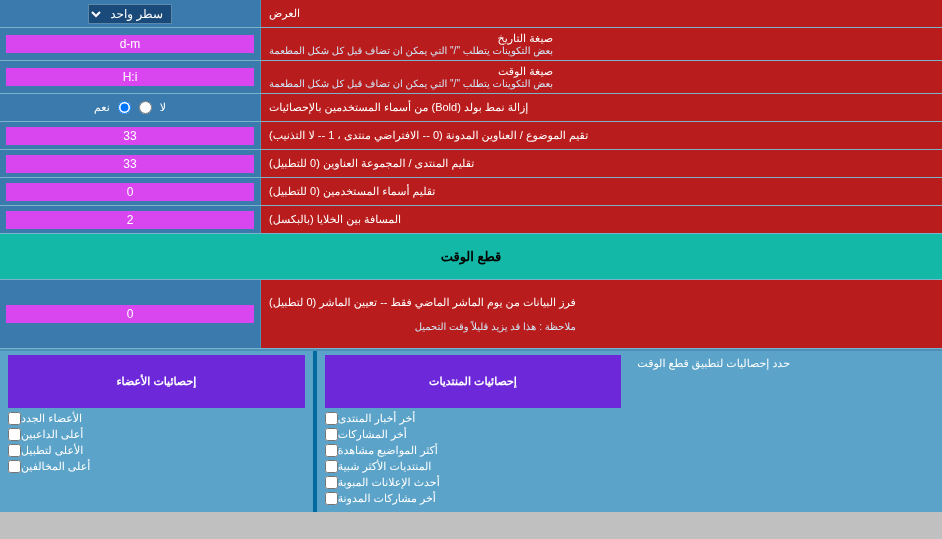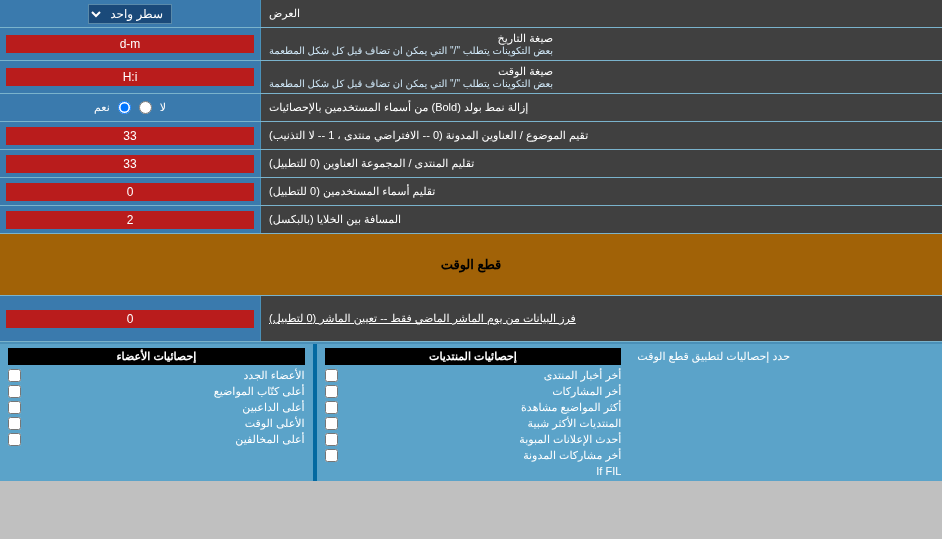--- a/index.html
+++ b/index.html
@@ -19,21 +19,21 @@
 
     .row {
       display: flex;
       align-items: stretch;
       border-bottom: 1px solid #7ab3cc;
       min-height: 28px;
     }
 
     .row-label {
       flex: 1;
-      background: #404040;
+      background: #b91c1c;
       color: #fff;
       padding: 4px 8px;
       display: flex;
       align-items: center;
       justify-content: flex-end;
       text-align: right;
       font-size: 11px;
       border-left: 1px solid #4a90b8;
     }
 
@@ -47,45 +47,45 @@
       background: #3a7aad;
       width: 260px;
       min-width: 260px;
       display: flex;
       align-items: center;
       justify-content: center;
       padding: 3px 6px;
     }
 
     .row-input input[type="text"] {
-      background: #b91c1c;
+      background: #d946ef;
       color: #fff;
       border: none;
       text-align: center;
       font-size: 12px;
       width: 100%;
       padding: 2px 4px;
       direction: ltr;
     }
 
     .row-input select {
       background: #1a4a7a;
       color: #fff;
       border: 1px solid #5a8aaa;
       font-size: 12px;
       padding: 1px 4px;
       direction: rtl;
     }
 
     .section-header {
-      background: #a16207;
+      background: #14b8a6;
       color: #000;
       font-weight: bold;
       text-align: center;
-      padding: 23px;
+      padding: 15px;
       border-bottom: 1px solid #7ab3cc;
       font-size: 13px;
     }
 
     .radio-row {
       display: flex;
       align-items: center;
       justify-content: flex-end;
       gap: 8px;
       padding: 2px 4px;
@@ -111,29 +111,29 @@
 
     .bottom-col:last-child {
       border-left: none;
     }
 
     .bottom-col-header {
       color: #fff;
       font-weight: bold;
       font-size: 11px;
       text-align: center;
-      padding: 2px;
-      background: #000000;
+      padding: 20px;
+      background: #6d28d9;
       margin-bottom: 4px;
     }
 
     .checkbox-item {
       display: flex;
       align-items: center;
-      justify-content: space-between;
+      justify-content: flex-end;
       margin-bottom: 3px;
     }
 
     .checkbox-item label {
       color: #fff;
       font-size: 11px;
     }
 
     .checkbox-item input[type="checkbox"] {
       width: 13px;
@@ -243,21 +243,22 @@
     </div>
   </div>
 
   <div class="section-header">
     <span>قطع الوقت</span>
   </div>
 
   <div class="row">
     <div class="row-label">
       <div style="text-align:right; white-space:pre-line;">
-        <span style="display:block;text-decoration:underline;">فرز البيانات من يوم الماشر الماضي فقط -- تعيين الماشر (0 لتطبيل)</span>
+        <span style="display:block;">فرز البيانات من يوم الماشر الماضي فقط -- تعيين الماشر (0 لتطبيل)</span>
+        <span style="display:block; font-size:10px; color:#d0e8f8;">ملاحظة : هذا قد يزيد قليلاً وقت التحميل</span>
       </div>
     </div>
     <div class="row-input">
       <input type="text" value="0" style="">
     </div>
   </div>
 
   <div class="bottom-section">
 
     <div class="bottom-right-label">
@@ -285,43 +286,36 @@
         <input type="checkbox" style="">
       </div>
       <div class="checkbox-item">
         <label>أحدث الإعلانات المبوبة</label>
         <input type="checkbox" style="">
       </div>
       <div class="checkbox-item">
         <label>أخر مشاركات المدونة</label>
         <input type="checkbox" style="">
       </div>
-      <div style="color:#fff; font-size:11px; text-align:right; margin-top:3px;">
-        <span>If FIL</span>
-      </div>
     </div>
 
     <div class="bottom-col">
       <div class="bottom-col-header">
         <span>إحصائيات الأعضاء</span>
       </div>
       <div class="checkbox-item">
         <label>الأعضاء الجدد</label>
         <input type="checkbox" style="">
       </div>
       <div class="checkbox-item">
-        <label>أعلى كتّاب المواضيع</label>
-        <input type="checkbox" style="">
-      </div>
-      <div class="checkbox-item">
         <label>أعلى الداعبين</label>
         <input type="checkbox" style="">
       </div>
       <div class="checkbox-item">
-        <label>الأعلى الوقت</label>
+        <label>الأعلى لتطبيل</label>
         <input type="checkbox" style="">
       </div>
       <div class="checkbox-item">
         <label>أعلى المخالفين</label>
         <input type="checkbox" style="">
       </div>
     </div>
   </div>
 
 </div>

